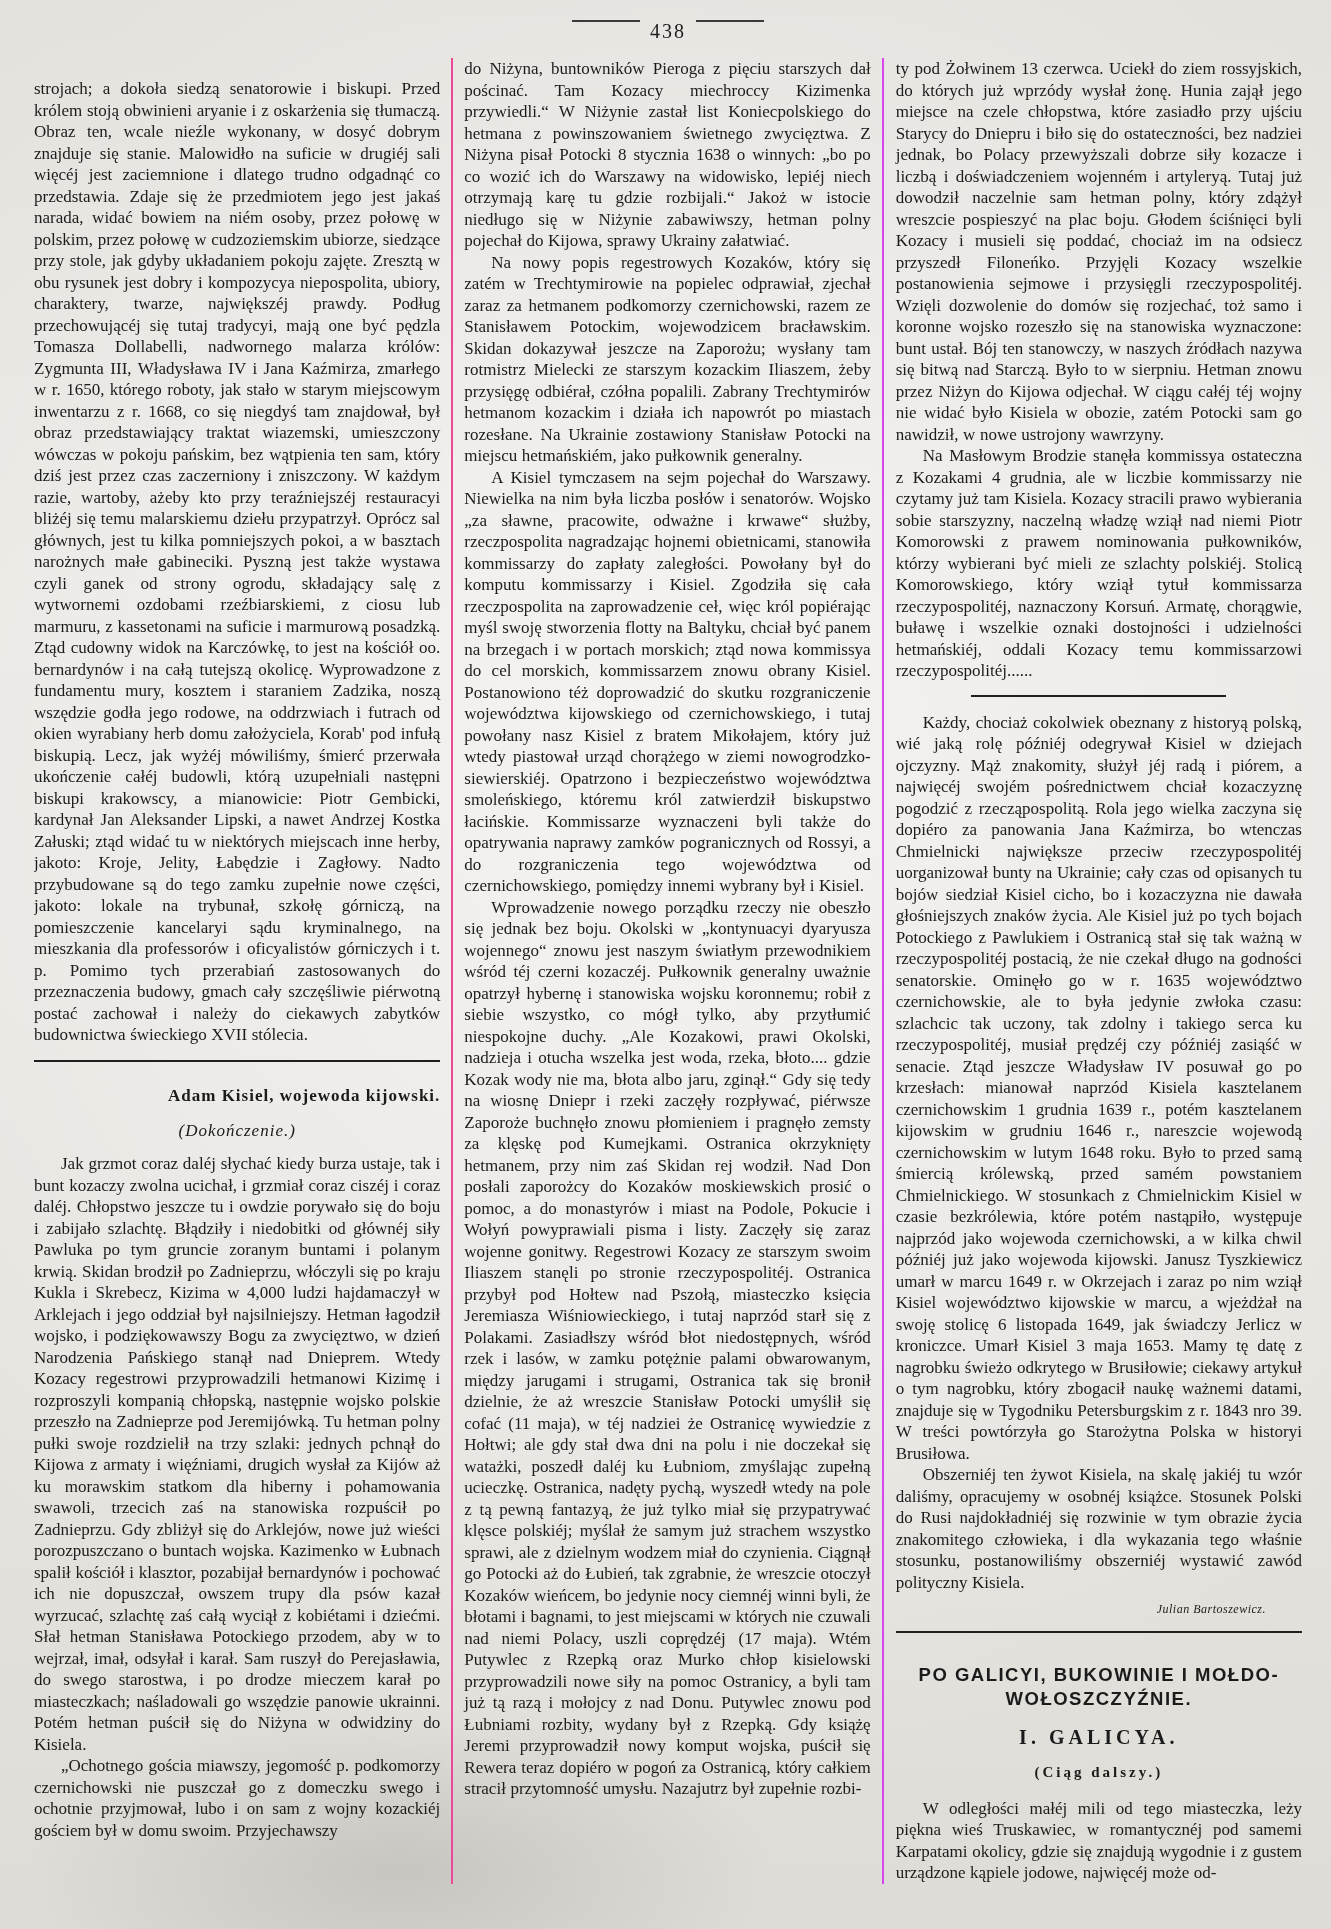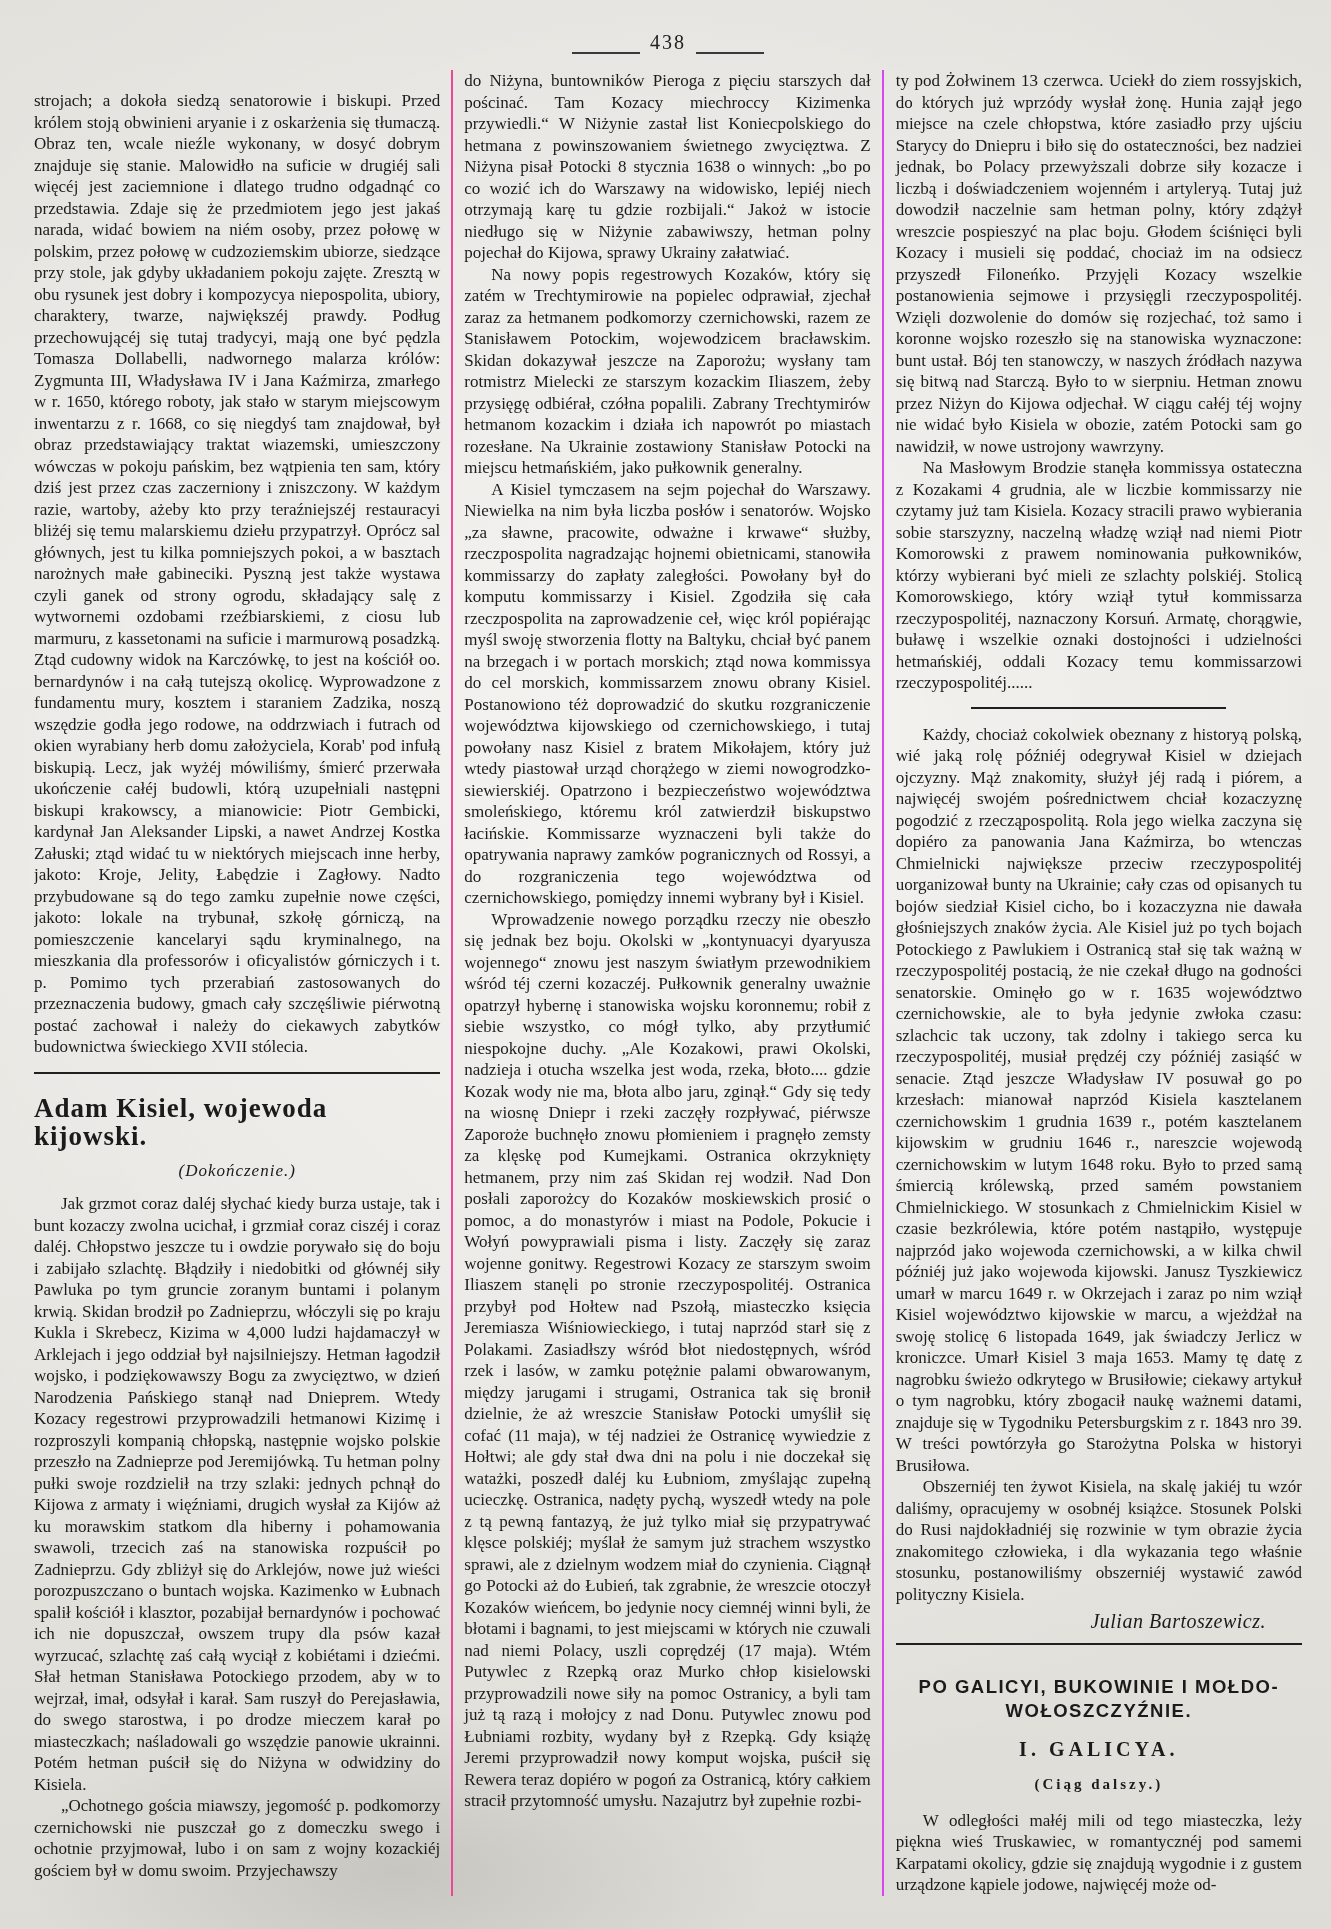--- a/index.html
+++ b/index.html
@@ -19,25 +19,25 @@
   }
   .page {
     box-sizing: border-box;
     width: 1331px;
     height: 1929px;
     padding: 20px 29px 0 34px;
   }
   
   .masthead {
     display: flex;
-    align-items: flex-end;
+    align-items: flex-start;
     justify-content: center;
     gap: 10px;
     height: 34px;
-    margin-bottom: 16px;
+    margin-bottom: 4px;
   }
   .masthead .rule {
     width: 68px;
     border-top: 2px solid #3a3a3a;
     height: 0;
   }
   .masthead .pagenum {
     font-size: 20px;
     letter-spacing: 2px;
     color: #222;
@@ -65,22 +65,22 @@
   }
   p.indent { text-indent: 27px; }
   
   .article-rule {
     border: none;
     border-top: 2px solid #1f1f1f;
     margin: 14px 0 20px 0;
   }
   .article-title {
     margin: 0 0 10px 0;
-    text-align: left;
-    font-size: 27px;
+    text-align: right;
+    font-size: 17px;
     font-weight: bold;
     letter-spacing: 1px;
     line-height: 28px;
   }
   .article-subtitle {
     margin: 0 0 12px 0;
     text-align: center;
     font-style: italic;
     font-size: 17px;
     letter-spacing: 1px;
@@ -90,21 +90,21 @@
   .short-rule {
     border: none;
     border-top: 2px solid #1f1f1f;
     width: 255px;
     margin: 13px auto 15px auto;
   }
   .signature {
     margin: 6px 36px 10px 0;
     text-align: right;
     font-style: italic;
-    font-size: 20px;
+    font-size: 12px;
     letter-spacing: 0.5px;
   }
   .full-rule {
     border: none;
     border-top: 2.5px solid #1f1f1f;
     margin: 8px 0 30px 0;
   }
   .series-title {
     margin: 0 0 18px 0;
     text-align: center;

